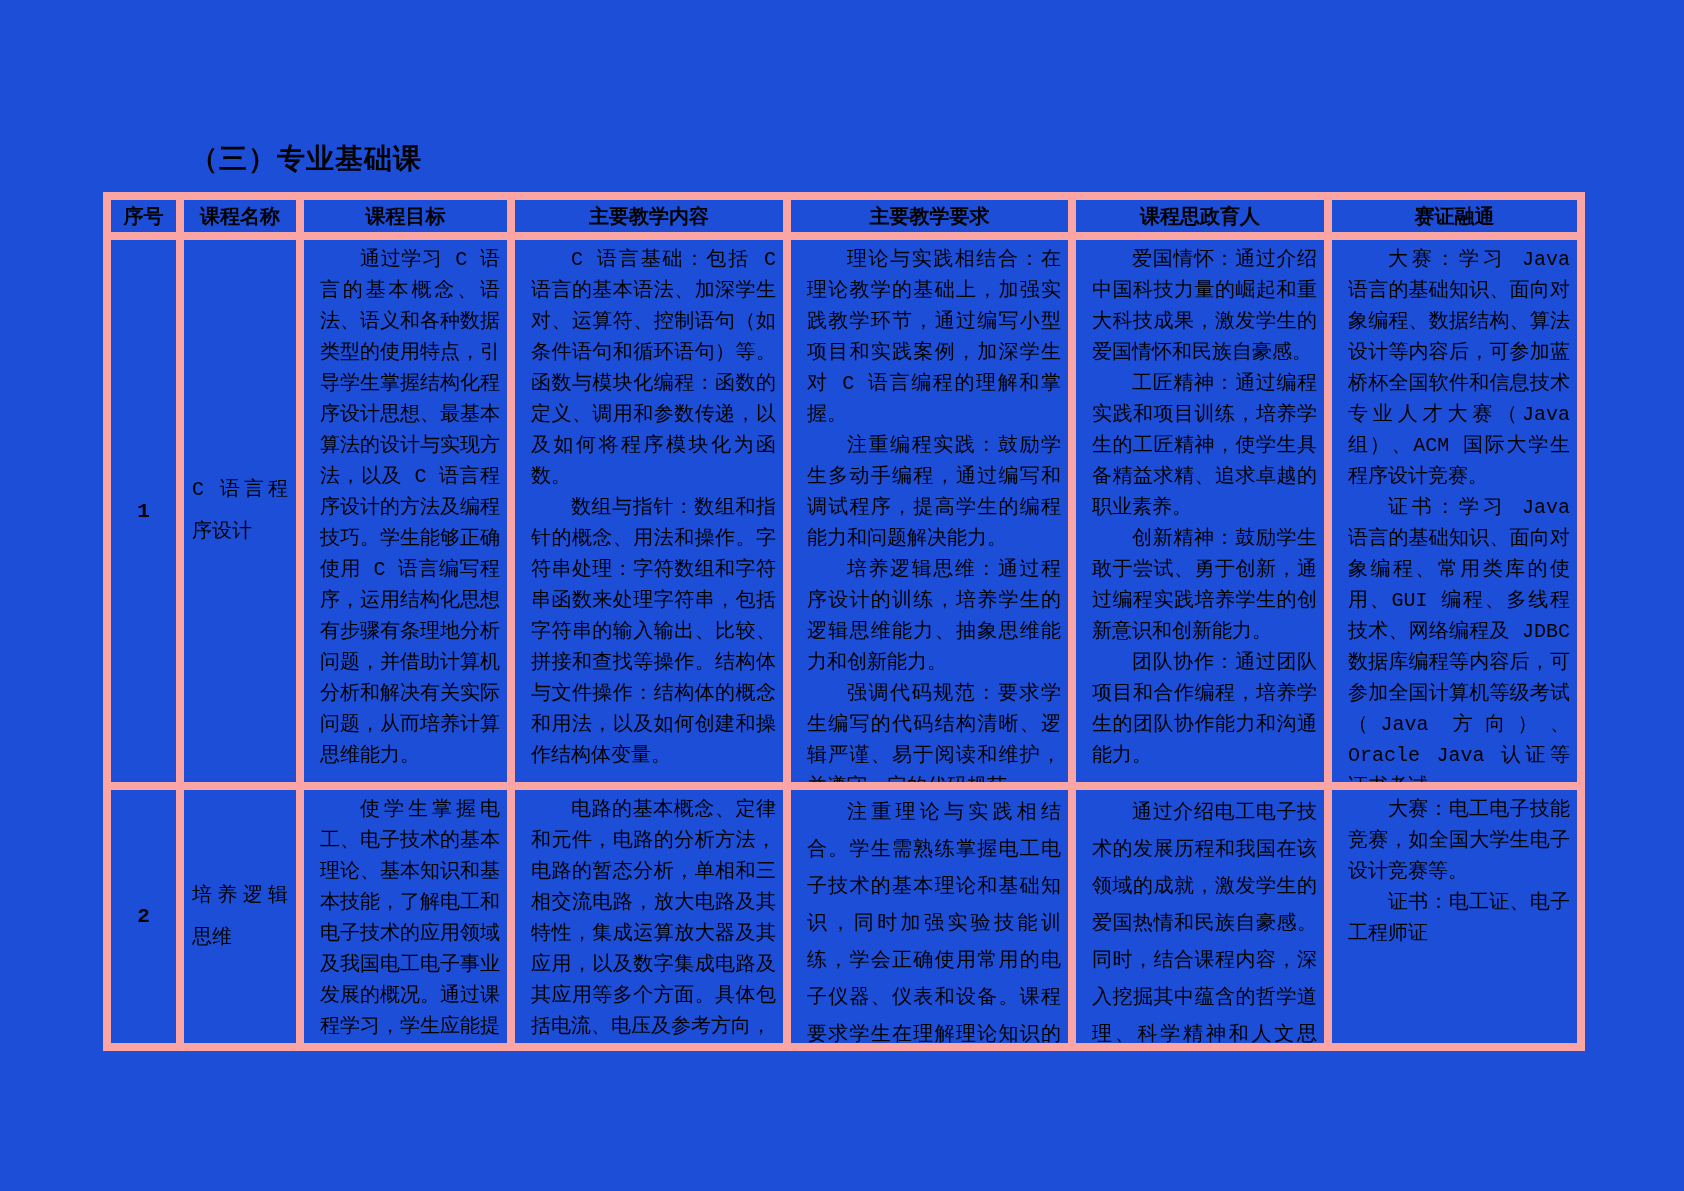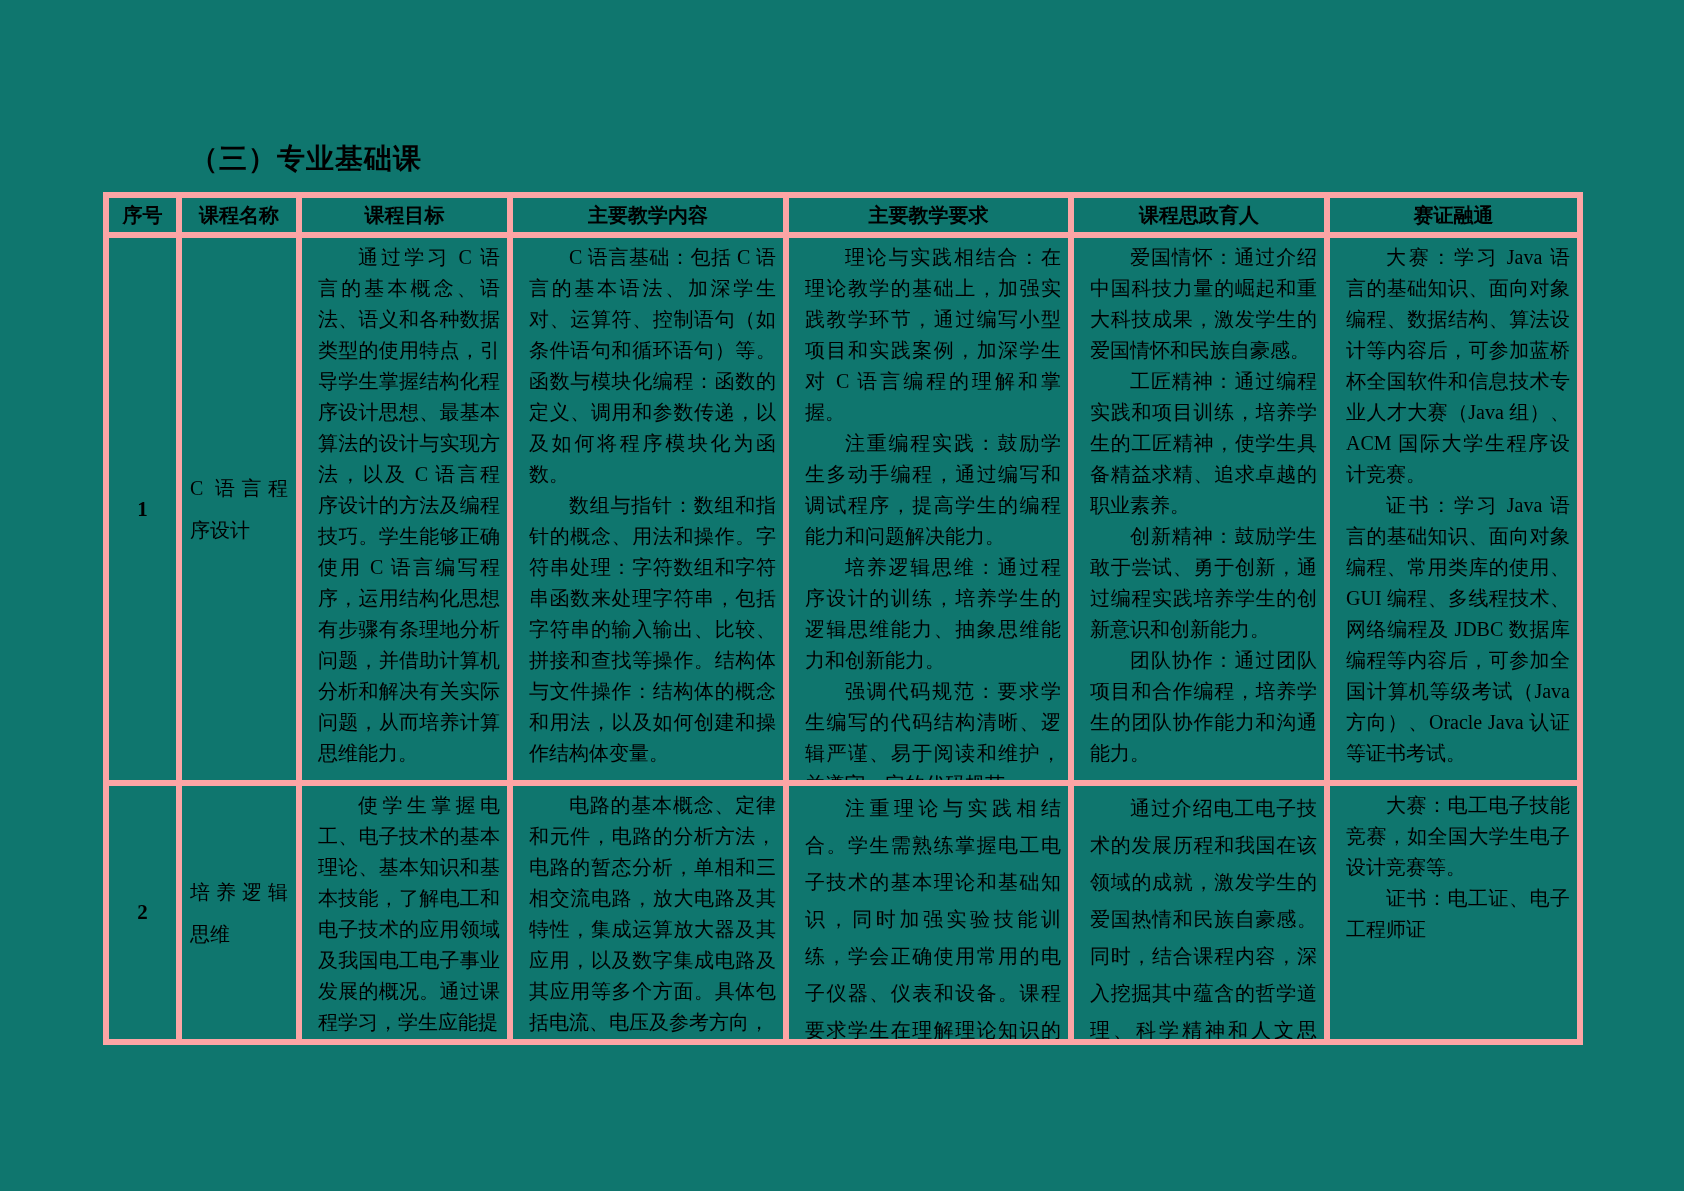--- a/index.html
+++ b/index.html
@@ -1,30 +1,30 @@
 <!DOCTYPE html>
 <html lang="zh"><head>
 <meta charset="utf-8">
 <style>
   html,body{margin:0;padding:0;background:#ffffff;}
   body{width:1684px;height:1191px;position:relative;overflow:hidden;
        font-family:"Liberation Serif","DejaVu Serif",serif;color:#000;}
-  .page{position:absolute;inset:0;background:#0f766e;}
+  .page{position:absolute;inset:0;background:#1d4ed8;font-family:Liberation Mono, monospace;}
   .section-title{position:absolute;left:190px;top:140px;margin:0;
        font-size:28px;font-weight:bold;letter-spacing:1px;}
   table.course{position:absolute;left:103px;top:192px;width:1474px;
        border-collapse:collapse;table-layout:fixed;}
   table.course col.c0{width:73px;}
   table.course col.c1{width:120px;}
   table.course col.c2{width:211px;}
   table.course col.c3{width:276px;}
   table.course col.c4{width:285px;}
   table.course col.c5{width:256px;}
   table.course col.c6{width:253px;}
-  table.course th, table.course td{border:6px solid #fca5a5;padding:0;}
+  table.course th, table.course td{border:8px solid #fca5a5;padding:0;}
   table.course thead tr{height:40px;}
   table.course th{font-size:20px;font-weight:bold;text-align:center;vertical-align:middle;}
   tr.row1{height:546px;}
   tr.row2{height:257px;}
   td.c-no{text-align:center;vertical-align:middle;font-weight:bold;font-size:21px;}
   td.c-name{vertical-align:middle;font-size:20px;}
   td.c-name .inner{padding:0 8px;text-align:justify;line-height:42px;}
   td.c-body{vertical-align:top;}
   .clip{overflow:hidden;padding:4px 7px 0 16px;}
   .clip.h1{height:538px;}

